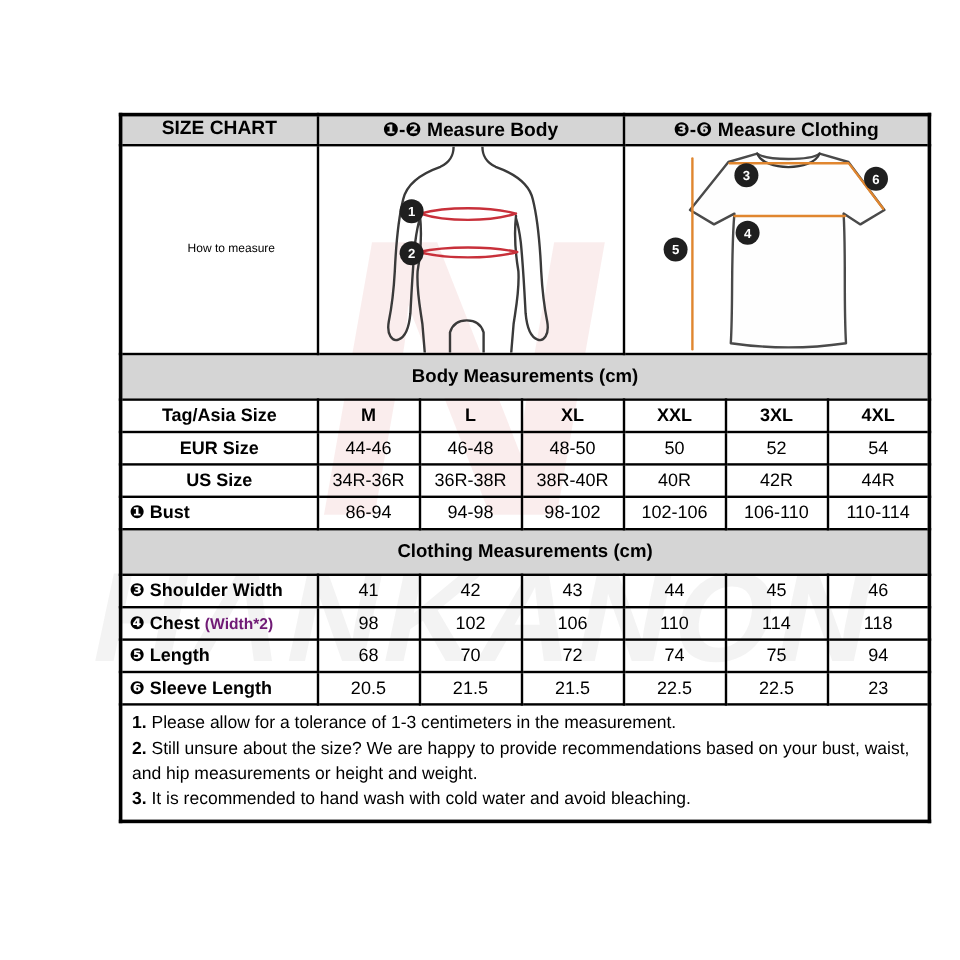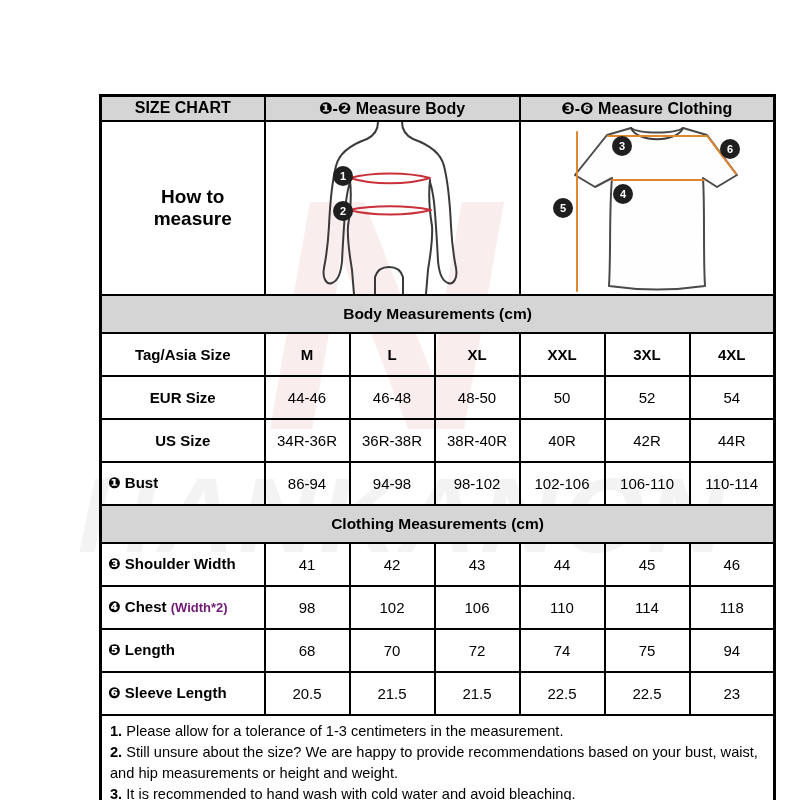--- a/index.html
+++ b/index.html
@@ -30,29 +30,29 @@
     border:3px solid #000;background:transparent;margin-left:36px;
   }
   td{border:2px solid #000;text-align:center;vertical-align:middle;
      font-size:15px;padding:0;overflow:hidden;}
 
   tr.top-header{height:25px;}
   tr.top-header td{background:#d5d5d5;font-weight:bold;font-size:16px;}
 
   tr.howto{height:172px;}
   tr.howto td{background:transparent;}
-  td.howto-label{font-weight:bold;font-size:19px;padding-left:20px;}
+  td.howto-label{font-weight:normal;font-size:10px;padding-left:20px;}
   td.illus{padding:0;vertical-align:top;}
   .illus-wrap{position:relative;width:100%;height:172px;}
   .illus-wrap svg{position:absolute;left:50%;top:0;transform:translateX(-50%);display:block;}
 
   tr.band{height:38px;}
   tr.band td{background:#d5d5d5;font-weight:bold;font-size:15.5px;}
 
-  tr.data{height:43px;}
+  tr.data{height:27px;}
   td.lbl-left{text-align:left;padding-left:6px;font-weight:bold;}
   td.lbl-center{font-weight:bold;}
   td.val{font-weight:normal;}
   tr.tag-row td.val{font-weight:bold;}
   .orange-note{color:#701a75;font-weight:bold;font-size:13px;}
 
   tr.notes-row{height:84px;padding-left:20px;}
   td.notes-cell{text-align:left;vertical-align:middle;padding:5px 8px 6px 8px;
     font-size:14.6px;line-height:1.45;font-weight:normal;}
   .note b{font-weight:bold;}

